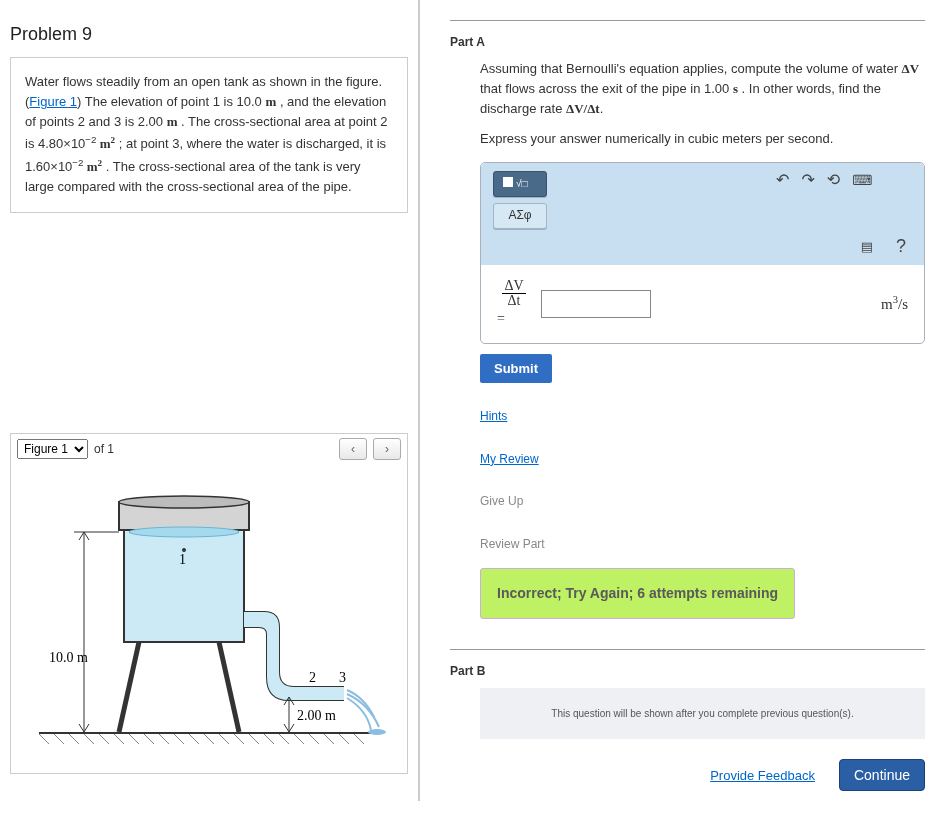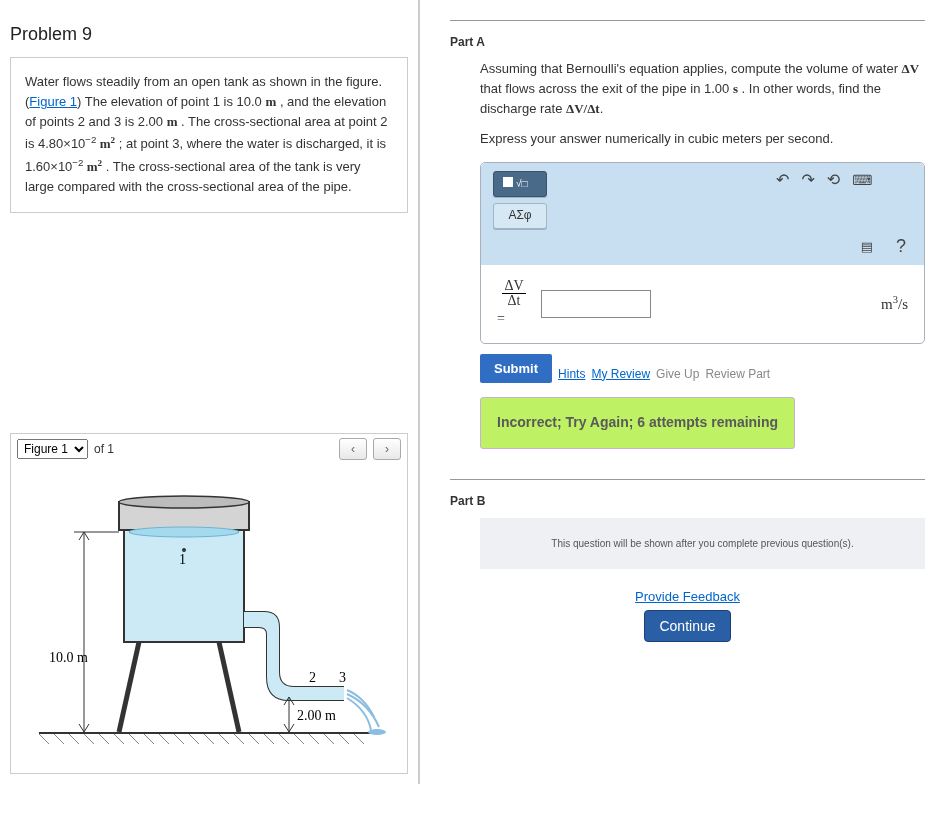--- a/index.html
+++ b/index.html
@@ -31,27 +31,27 @@
 .tool-btn { display: inline-flex; align-items: center; justify-content: center; width: 54px; height: 26px; background: #4a6a89; border: 1px solid #39536d; border-radius: 3px; color: #fff; font-size: 12px; box-shadow: 0 1px 0 rgba(0,0,0,0.2); }
 .tool-btn.light { background: #d6e8f3; color: #333; border: 1px solid #a0b6c6; }
 .toolbar-right { display: flex; gap: 12px; align-items: center; }
 .tc-icon { width: 22px; height: 20px; display: flex; align-items: center; justify-content: center; color: #444; font-size: 16px; cursor: pointer; }
 .answerline { display: flex; align-items: center; padding: 14px 16px; gap: 10px; }
 .lhs { font-family: 'Times New Roman', serif; font-size: 14px; text-align: right; width: 34px; }
 .lhs .frac { display: flex; flex-direction: column; align-items: center; line-height: 1.0; }
 .lhs .top { border-bottom: 1px solid #000; padding: 0 2px; }
 .ansinput { width: 110px; height: 28px; border: 1px solid #888; padding: 2px 4px; font-size: 13px; }
 .units { margin-left: auto; font-family: 'Times New Roman', serif; font-size: 15px; }
-.submit-row { display: flex; align-items: flex-end; gap: 6px; margin-top: 10px; }
+.submit-row { display: flex; align-items: flex-start; gap: 24px; margin-top: 10px; flex-direction: column; }
 .submit-btn { background: #2f6ec2; color: #fff; border: none; padding: 7px 14px; font-weight: bold; font-size: 13px; border-radius: 2px; cursor: pointer; }
 .linkish { color: #0066cc; text-decoration: underline; font-size: 12px; cursor: pointer;}
 .grey { color: #888; font-size: 12px; text-decoration: none; cursor: pointer;}
 .feedback { margin-top: 14px; border: 1px solid #c9b0d8; background: #bef264; color: #5a5a5a; font-weight: bold; padding: 14px 16px; border-radius: 3px; display: inline-block; font-size: 14px; }
 .partb-msg { background: #eef0f3; padding: 18px 20px; text-align: center; color: #555; margin-top: 8px; font-size: 10px; line-height: 1.5; }
-.bottom-row { display: flex; align-items: center; justify-content: flex-end; gap: 6px; margin-top: 20px; flex-direction: column; }
+.bottom-row { display: flex; align-items: center; justify-content: flex-end; gap: 24px; margin-top: 20px; }
 .cont-btn { background: #2b5fa5; color: #fff; border: 1px solid #1c4176; padding: 7px 14px; font-size: 14px; border-radius: 4px; cursor: pointer; }
 .sup { font-size: 0.75em; vertical-align: super; }
 .ssup { font-size: 0.7em; vertical-align: super; }
 </style>
 </head>
 <body>
 
 <div class="container">
   <div class="left-col">
     <div class="problem-title">Problem 9</div>

